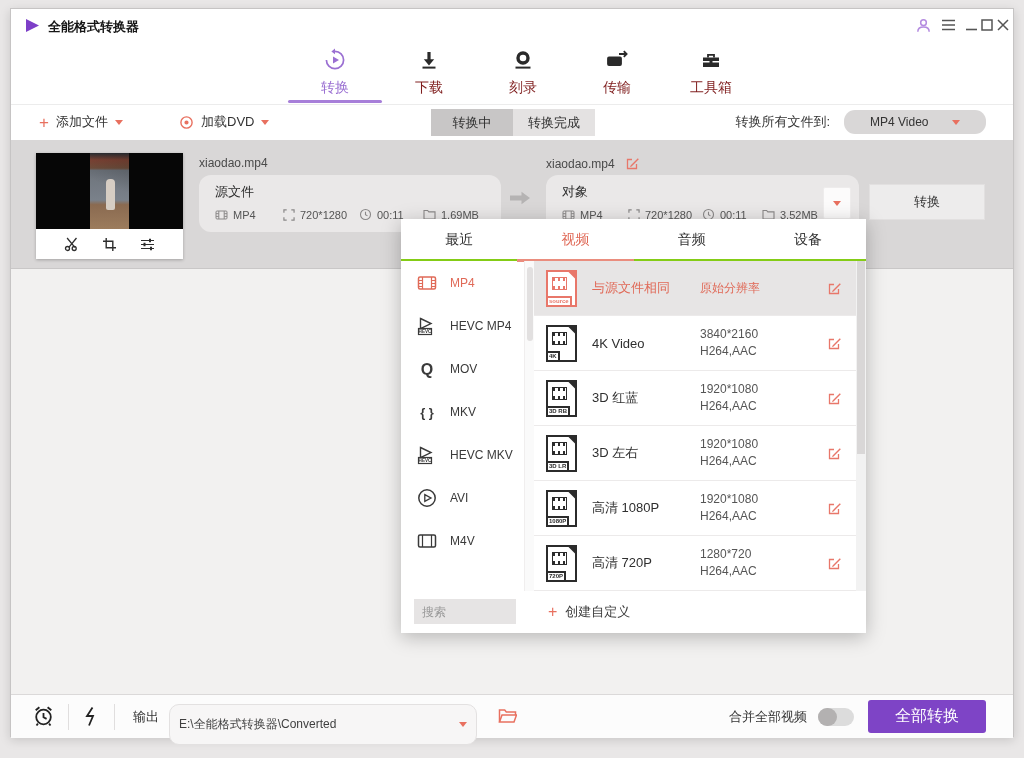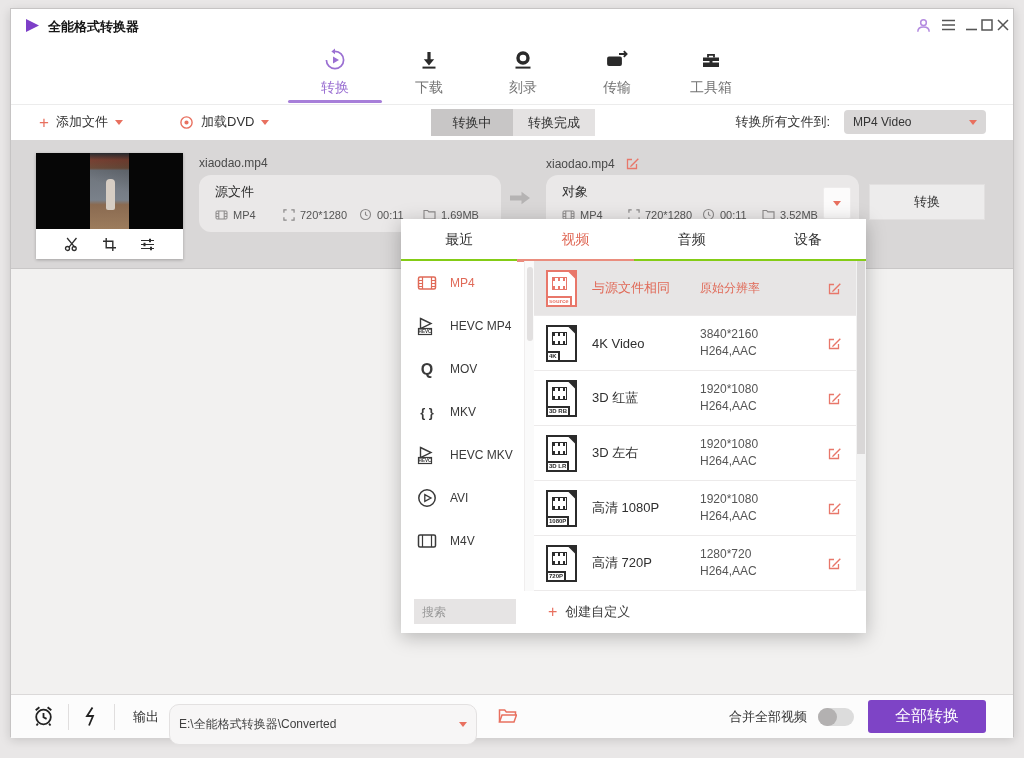--- a/index.html
+++ b/index.html
@@ -10,37 +10,37 @@
 
   
   .titlebar{position:absolute;top:0;left:0;right:0;height:32px;background:#fff}
   .logo{position:absolute;left:14px;top:9px;width:15px;height:15px}
   .apptitle{position:absolute;left:37px;top:9px;font-size:13px;font-weight:bold;color:#161616}
   .winctl{position:absolute;top:7px;width:18px;height:18px;display:flex;align-items:center;justify-content:center}
 
   
   .nav{position:absolute;left:277px;top:33px;width:470px;display:flex}
   .nav-item{width:94px;display:flex;flex-direction:column;align-items:center;gap:7px;padding-top:6px;
-            color:#737373;font-size:14px;cursor:default}
+            color:#7f1d1d;font-size:14px;cursor:default}
   .nav-item.active{color:#9a6fd2}
   .nav-underline{position:absolute;left:277px;top:91px;width:94px;height:3px;background:#a77fd9;border-radius:2px}
   .navline{position:absolute;top:95px;left:0;right:0;height:1px;background:#ececec}
 
   
   .tb-group{position:absolute;top:95px;height:36px;display:flex;align-items:center;gap:7px;font-size:13px;color:#333}
   .red{color:#e8705f}
   .plus-glyph{font-size:17px;line-height:17px;color:#e8705f}
   .caret{width:0;height:0;border-left:4px solid transparent;border-right:4px solid transparent;border-top:5px solid #e8705f}
   .seg{position:absolute;left:420px;top:100px;display:flex}
   .seg-btn{height:27px;line-height:27px;width:82px;text-align:center;font-size:13px;color:#2f2f2f}
   .seg-btn.on{background:#c8c6c6}
   .seg-btn.off{background:#e4e2e2}
   .convert-to-label{position:absolute;right:183px;top:95px;line-height:36px;font-size:13px;color:#333}
-  .format-dd{position:absolute;left:833px;top:101px;width:142px;height:24px;background:#d9d7d7;border-radius:4px;
-             display:flex;align-items:center;padding:0 9px;box-sizing:border-box;font-size:12px;color:#333}
+  .format-dd{position:absolute;left:833px;top:101px;width:142px;height:24px;background:#d9d7d7;border-radius:11px;
+             display:flex;align-items:center;padding:0 26px;box-sizing:border-box;font-size:12px;color:#333}
   .format-dd .caret{margin-left:auto}
 
   
   .filestrip{position:absolute;left:0;top:131px;width:100%;height:128px;background:#d9d7d7}
   .thumb{position:absolute;left:25px;top:13px;width:147px;height:106px;background:#fff;box-shadow:0 1px 3px rgba(0,0,0,.25)}
   .thumb-video{position:relative;height:76px;background:#060606;overflow:hidden}
   .thumb-shot{position:absolute;left:54px;top:0;width:39px;height:76px;
       background:linear-gradient(200deg,rgba(0,0,0,.28),rgba(0,0,0,0) 45%),
                  linear-gradient(to bottom,#32373d 0,#8a4a3a 9%,#74523f 20%,#6e747c 23%,#7a818a 62%,#8a6a50 68%,#9c7c5d 100%)}
   .thumb-person{position:absolute;left:16px;top:26px;width:9px;height:31px;background:#d6cdc3;border-radius:4px 4px 2px 2px}

